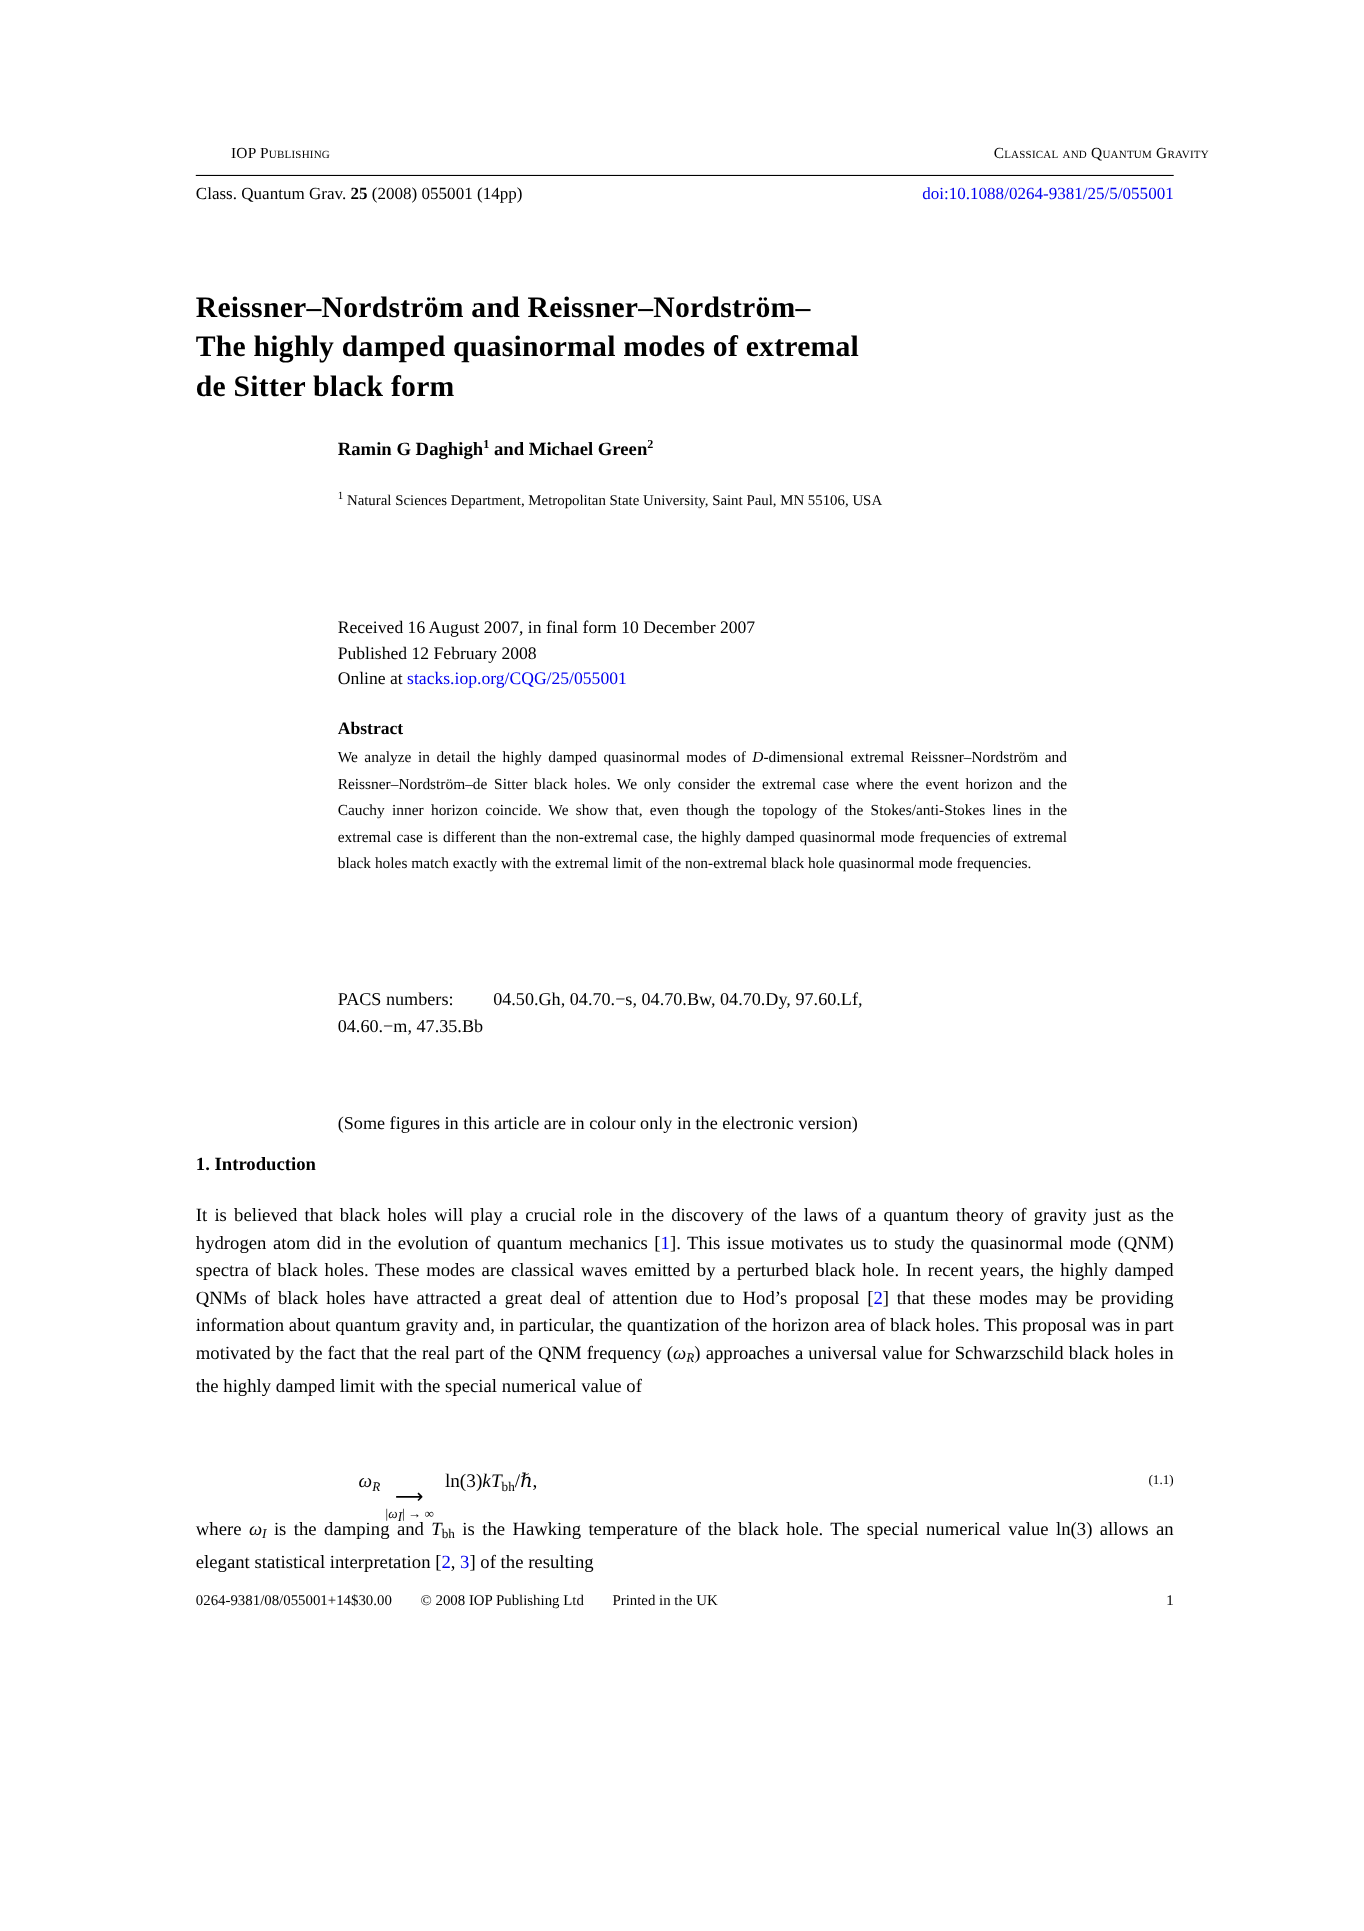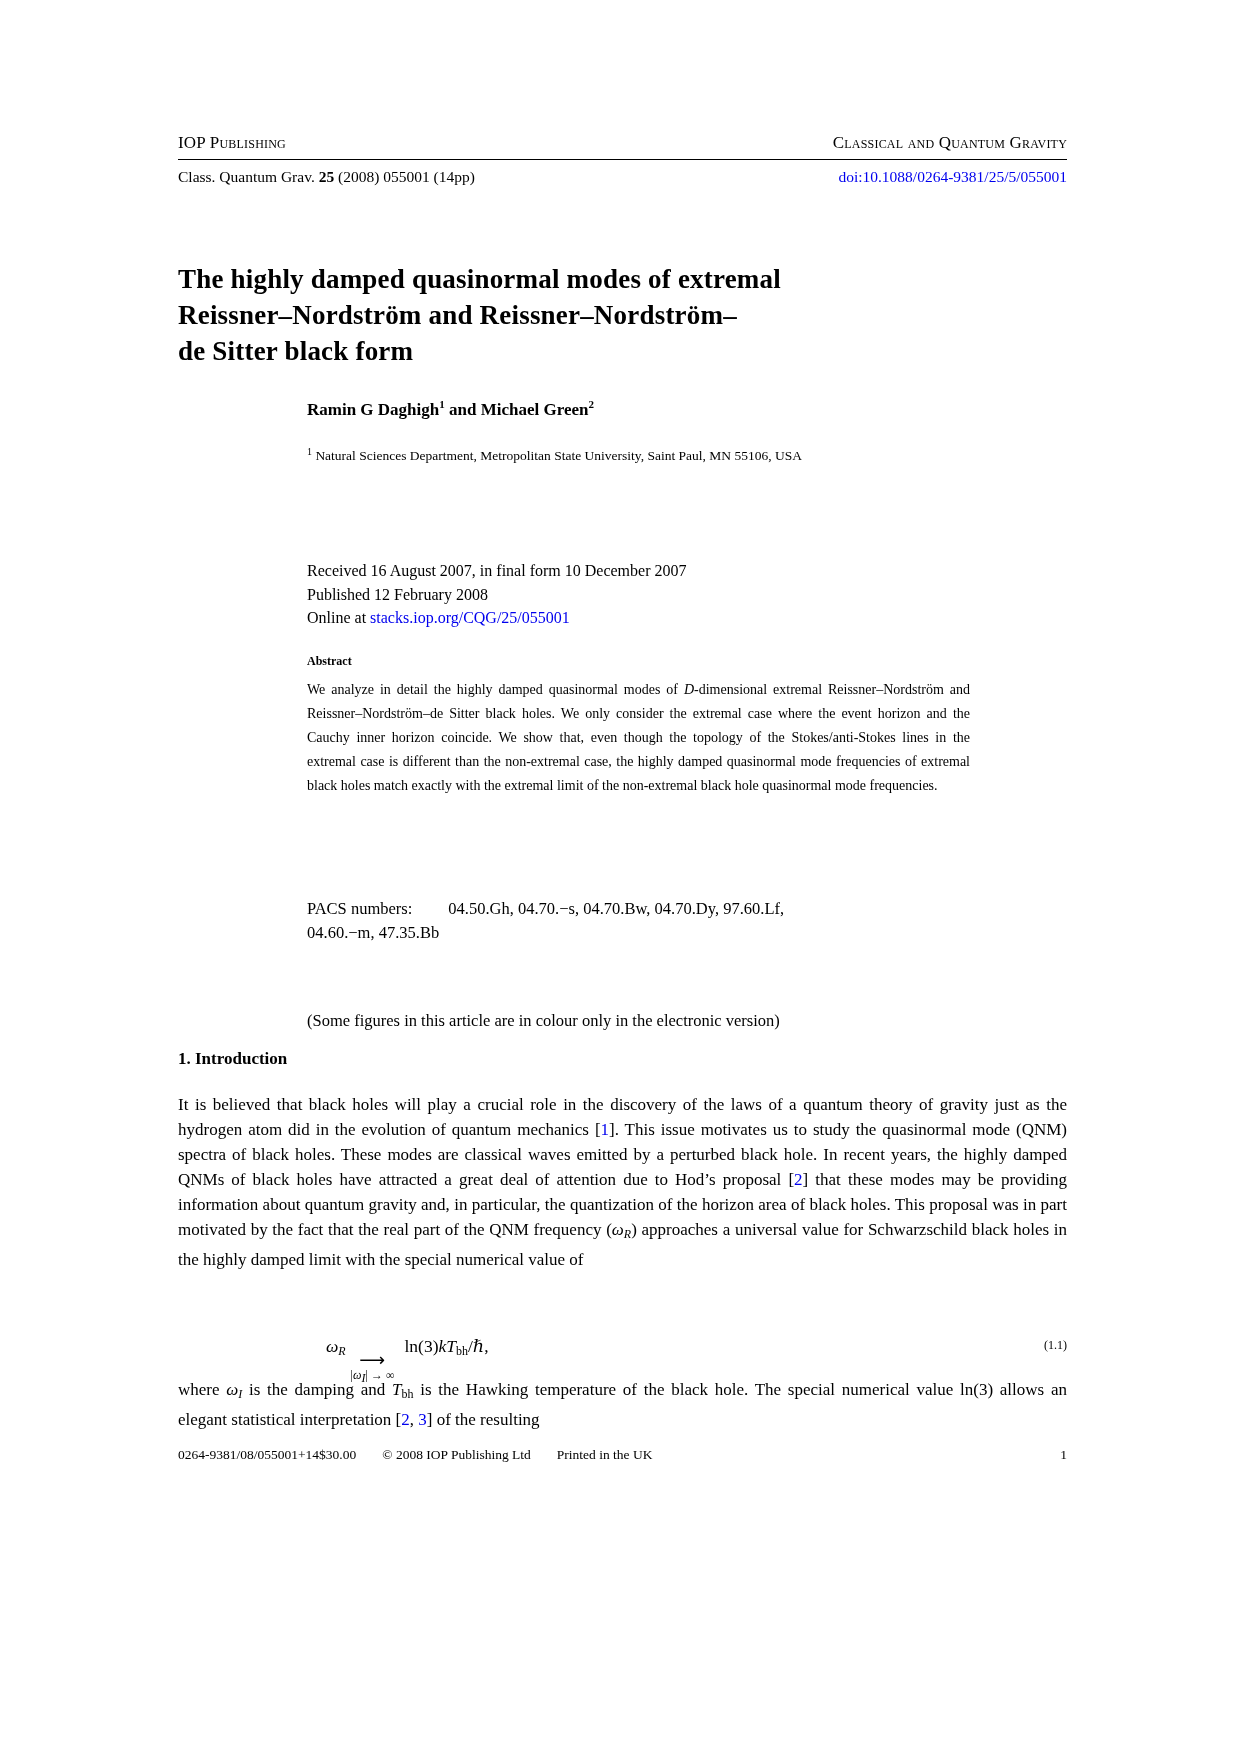--- a/index.html
+++ b/index.html
@@ -5,36 +5,36 @@
   html,body { margin:0; padding:0; background:#ffffff; }
   .page {
     position:relative; width:1240px; height:1755px; background:#ffffff;
     font-family:"Liberation Serif","DejaVu Serif",serif; color:#000;
     overflow:hidden;
   }
   .content { position:absolute; left:178px; top:0; width:889px; }
 
   
   .hdr-row1 { position:absolute; top:133px; width:100%; display:flex; justify-content:space-between;
-              font-variant:small-caps; font-size:17px; letter-spacing:.2px; }
+              font-variant:small-caps; font-size:14px; letter-spacing:.2px;margin-left:32px; }
   .hdr-rule { position:absolute; top:159px; width:100%; border-top:1.6px solid #000; }
   .hdr-row2 { position:absolute; top:168px; width:100%; display:flex; justify-content:space-between; font-size:15.5px;gap:41px; }
   .bold { font-weight:bold; }
   .link { color:#0000ee; text-decoration:none; cursor:pointer; }
 
   
   .title { position:absolute; top:261px; left:0; font-size:27px; font-weight:bold; line-height:36px; letter-spacing:.2px; }
   .authors { position:absolute; top:398px; left:129px; font-size:17px; font-weight:bold; }
   .sup { font-size:11px; vertical-align:7px; }
   .affils { position:absolute; top:440px; left:129px; font-size:13.5px; line-height:23px; }
   .affils .sup { font-size:10px; vertical-align:5px; }
 
   .dates { position:absolute; top:559px; left:129px; font-size:16px; line-height:23.5px; }
 
-  .abstract-h { position:absolute; top:654px; left:129px; font-size:12px; font-weight:bold; }
+  .abstract-h { position:absolute; top:654px; left:129px; font-size:16px; font-weight:bold; }
   .abstract-b { position:absolute; top:678px; left:129px; width:663px; font-size:14px; line-height:24px; text-align:justify; }
   .it { font-style:italic; }
 
   .pacs { position:absolute; top:897px; left:129px; width:663px; font-size:16.5px; line-height:24px; }
   .pacs-gap { display:inline-block; width:36px; }
 
   .fignote { position:absolute; top:1011px; left:129px; font-size:16.5px; }
 
   .intro-h { position:absolute; top:1049px; left:0; font-size:17px; font-weight:bold; }
   .body-p { font-size:17px; line-height:25px; text-align:justify; }
@@ -70,22 +70,22 @@
     </div>
     <div class="hdr-rule"></div>
     <div class="hdr-row2">
       <span>
         <span>Class. Quantum Grav. </span><span class="bold">25</span><span> (2008) 055001 (14pp)</span>
       </span>
       <span class="link">doi:10.1088/0264-9381/25/5/055001</span>
     </div>
 
     <div class="title">
+      <div>Reissner–Nordström and Reissner–Nordström–</div>
       <div>The highly damped quasinormal modes of extremal</div>
-      <div>Reissner–Nordström and Reissner–Nordström–</div>
       <div>de Sitter black form</div>
     </div>
 
     <div class="authors">
       <span>Ramin G Daghigh</span><span class="sup">1</span><span> and </span><span>Michael Green</span><span class="sup">2</span>
     </div>
 
     <div class="affils">
       <div>
         <span class="sup">1</span><span> Natural Sciences Department, Metropolitan State University, Saint Paul, MN 55106, USA</span>

